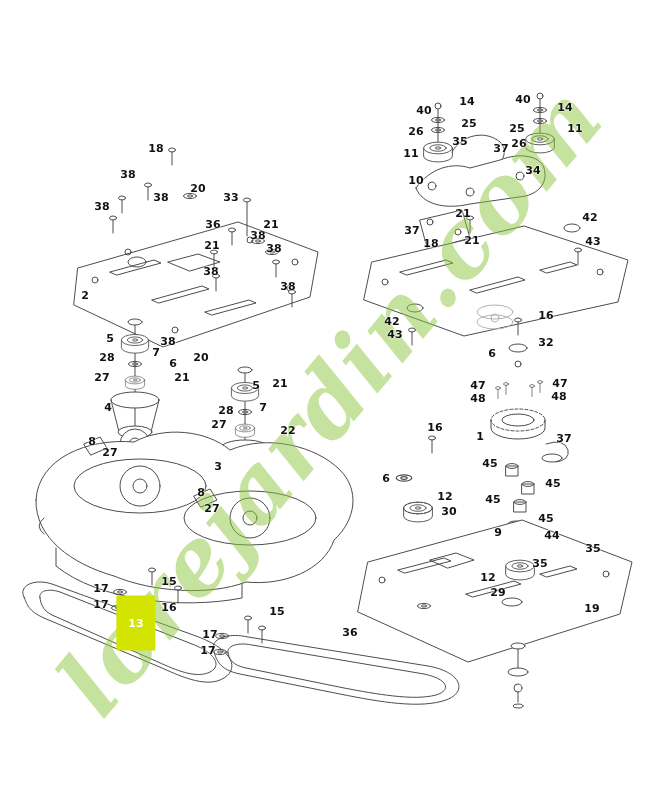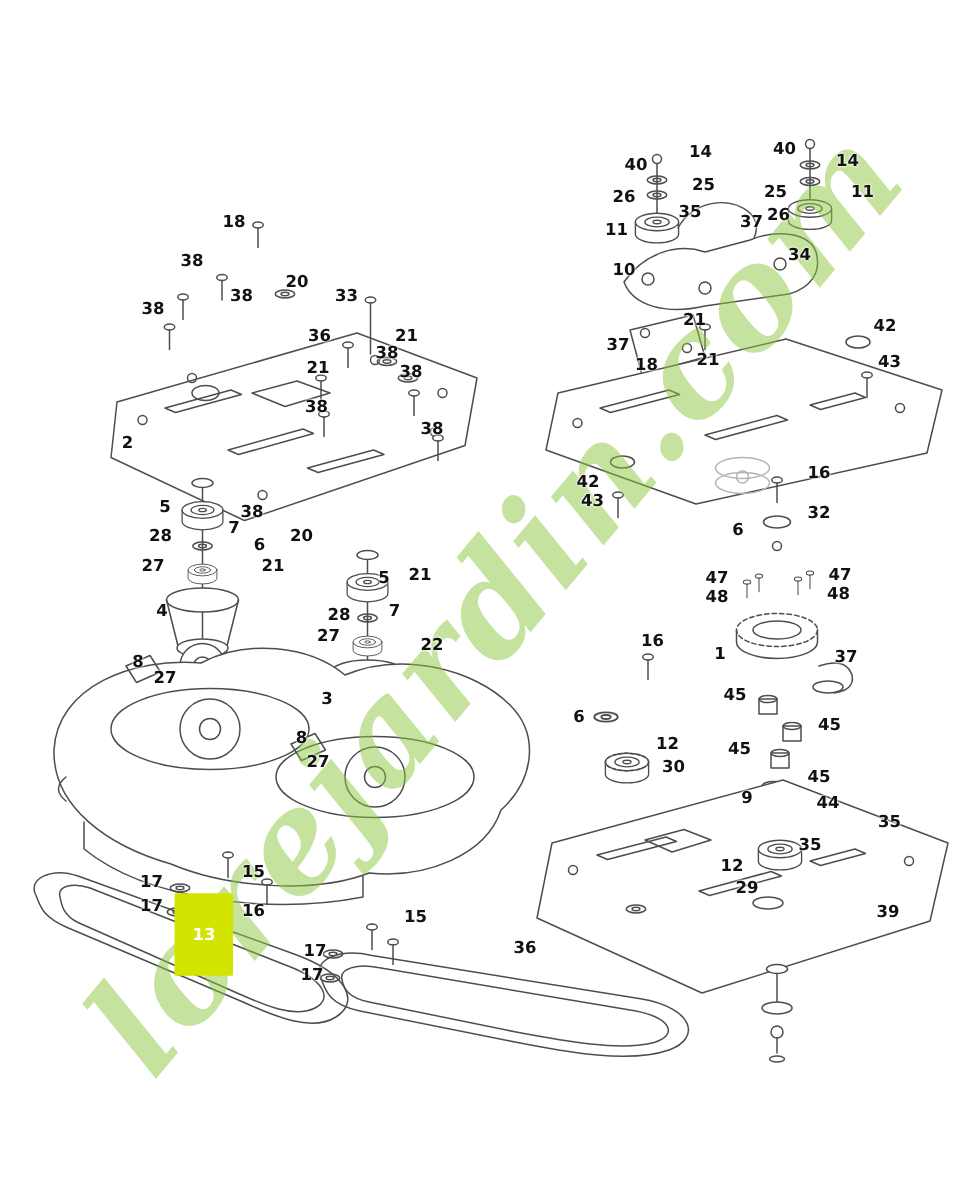--- a/index.html
+++ b/index.html
@@ -328,16 +328,16 @@
       <span class="part-label" style="left: 445px; top: 496px;">12</span>
       <span class="part-label" style="left: 493px; top: 499px;">45</span>
       <span class="part-label" style="left: 449px; top: 511px;">30</span>
       <span class="part-label" style="left: 546px; top: 518px;">45</span>
       <span class="part-label" style="left: 498px; top: 532px;">9</span>
       <span class="part-label" style="left: 552px; top: 535px;">44</span>
       <span class="part-label" style="left: 593px; top: 548px;">35</span>
       <span class="part-label" style="left: 540px; top: 563px;">35</span>
       <span class="part-label" style="left: 488px; top: 577px;">12</span>
       <span class="part-label" style="left: 498px; top: 592px;">29</span>
-      <span class="part-label" style="left: 592px; top: 608px;">39</span>
+      <span class="part-label" style="left: 592px; top: 608px;">19</span>
     </div>
 
 </div>
 
 </body></html>

